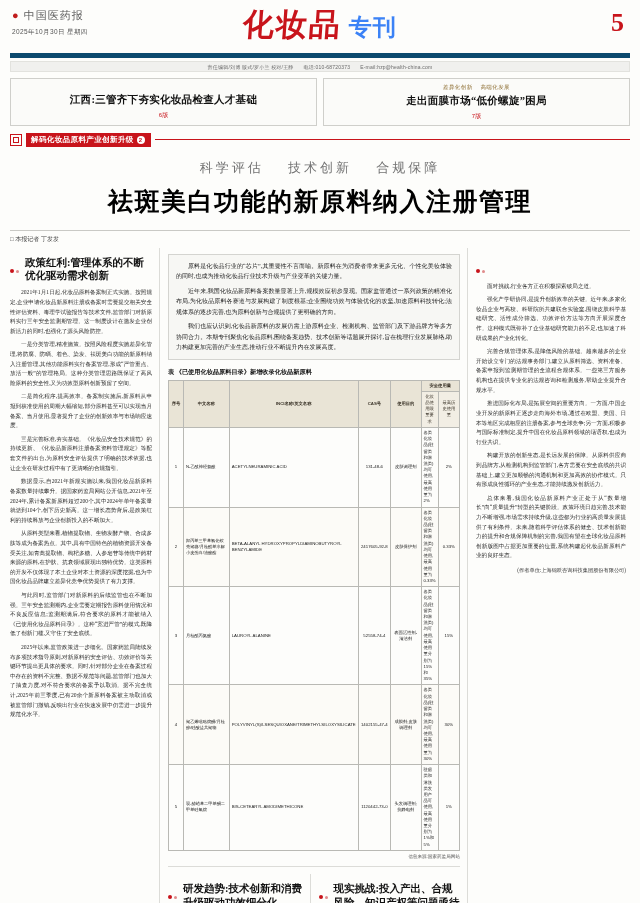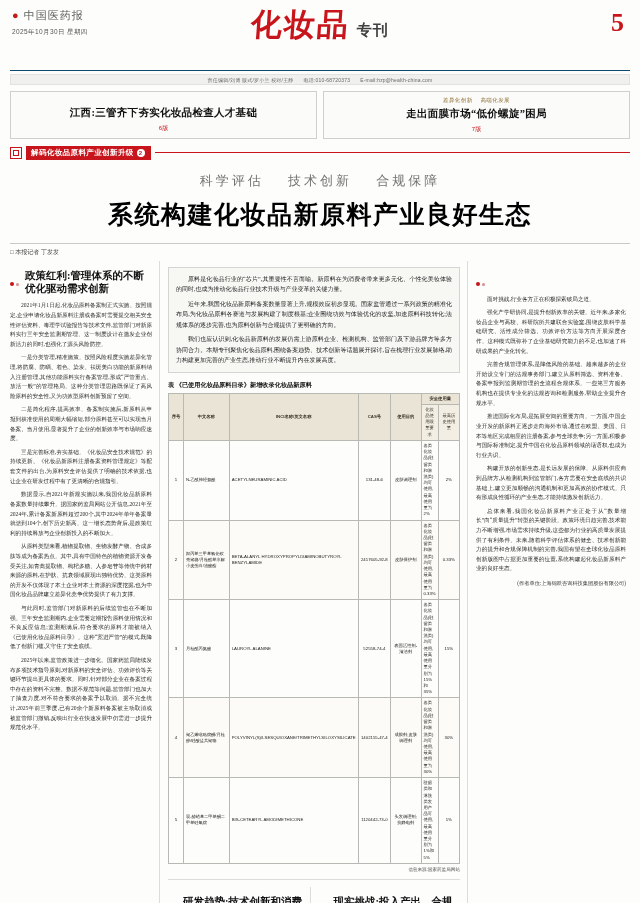--- a/index.html
+++ b/index.html
@@ -8,32 +8,32 @@
     width: 640px; height: 903px;
     background: #fdfdfb;
     font-family: "Liberation Sans", sans-serif;
     color: #1a1a1a;
     overflow: hidden;
     position: relative;
   }
   .page { width:640px; height:903px; position:relative; padding: 0 10px; }
 
   
-  .masthead { position:relative; height: 71px; border-bottom: 1px solid #0c4a6e; }
+  .masthead { position:relative; height: 58px; border-bottom: 5px solid #0c4a6e; }
   .mh-left { position:absolute; left:2px; top:8px; width:110px; }
   .mh-logo { font-size:11px; color:#5a5a5a; letter-spacing:1px; }
   .mh-logo .mark { color:#c01d1d; font-weight:bold; }
   .mh-date { font-size:6.5px; color:#555; margin-top:5px; letter-spacing:.4px; }
   .mh-center { position:absolute; left:0; right:0; top:4px; text-align:center; }
   .mh-title {
     display:inline-block; font-family:"Liberation Serif", serif;
     font-size:31px; font-weight:bold; color:#c8141b; letter-spacing:2px;
     transform: skewX(-4deg);
   }
-  .mh-sub { display:inline-block; font-family:"Liberation Serif", serif; font-size:15px; font-weight:bold; color:#404040; margin-left:2px; letter-spacing:1px; }
+  .mh-sub { display:inline-block; font-family:"Liberation Serif", serif; font-size:23px; font-weight:bold; color:#3b82f6; margin-left:2px; letter-spacing:1px; }
   .mh-num { position:absolute; right:6px; top:8px; font-size:26px; font-weight:bold; color:#c8141b; font-family:"Liberation Serif", serif;}
 
   .contactbar {
     margin-top:3px; height:11px; background:#f0f0ee; border:1px solid #e2e2de;
     display:flex; align-items:center; justify-content:center; gap:10px;
     font-size:5px; color:#6a6a6a; letter-spacing:.2px;
   }
 
   
   .teasers { display:flex; gap:6px; margin-top:6px; }
@@ -168,21 +168,21 @@
     <span class="lbl"><span>解码化妆品原料产业创新升级</span><span class="cir">2</span></span>
     <span class="series-rule"></span>
   </div>
 
   <div class="headline-wrap">
     <div class="eyebrow">
       <span>科学评估</span>
       <span>技术创新</span>
       <span>合规保障</span>
     </div>
-    <div class="mainhead">系统构建化妆品新原料产业良好生态</div>
+    <div class="mainhead">祛斑美白功能的新原料纳入注册管理</div>
   </div>
   <div class="hr-thin"></div>
   <div class="byline">□ 本报记者 丁发发</div>
 
   <div class="cols">
 
     <div class="col c1">
       <div class="sec-head">
         <span class="dots"><i></i><i class="sm"></i></span>
         <span class="txt">政策红利:管理体系的不断优化驱动需求创新</span>

